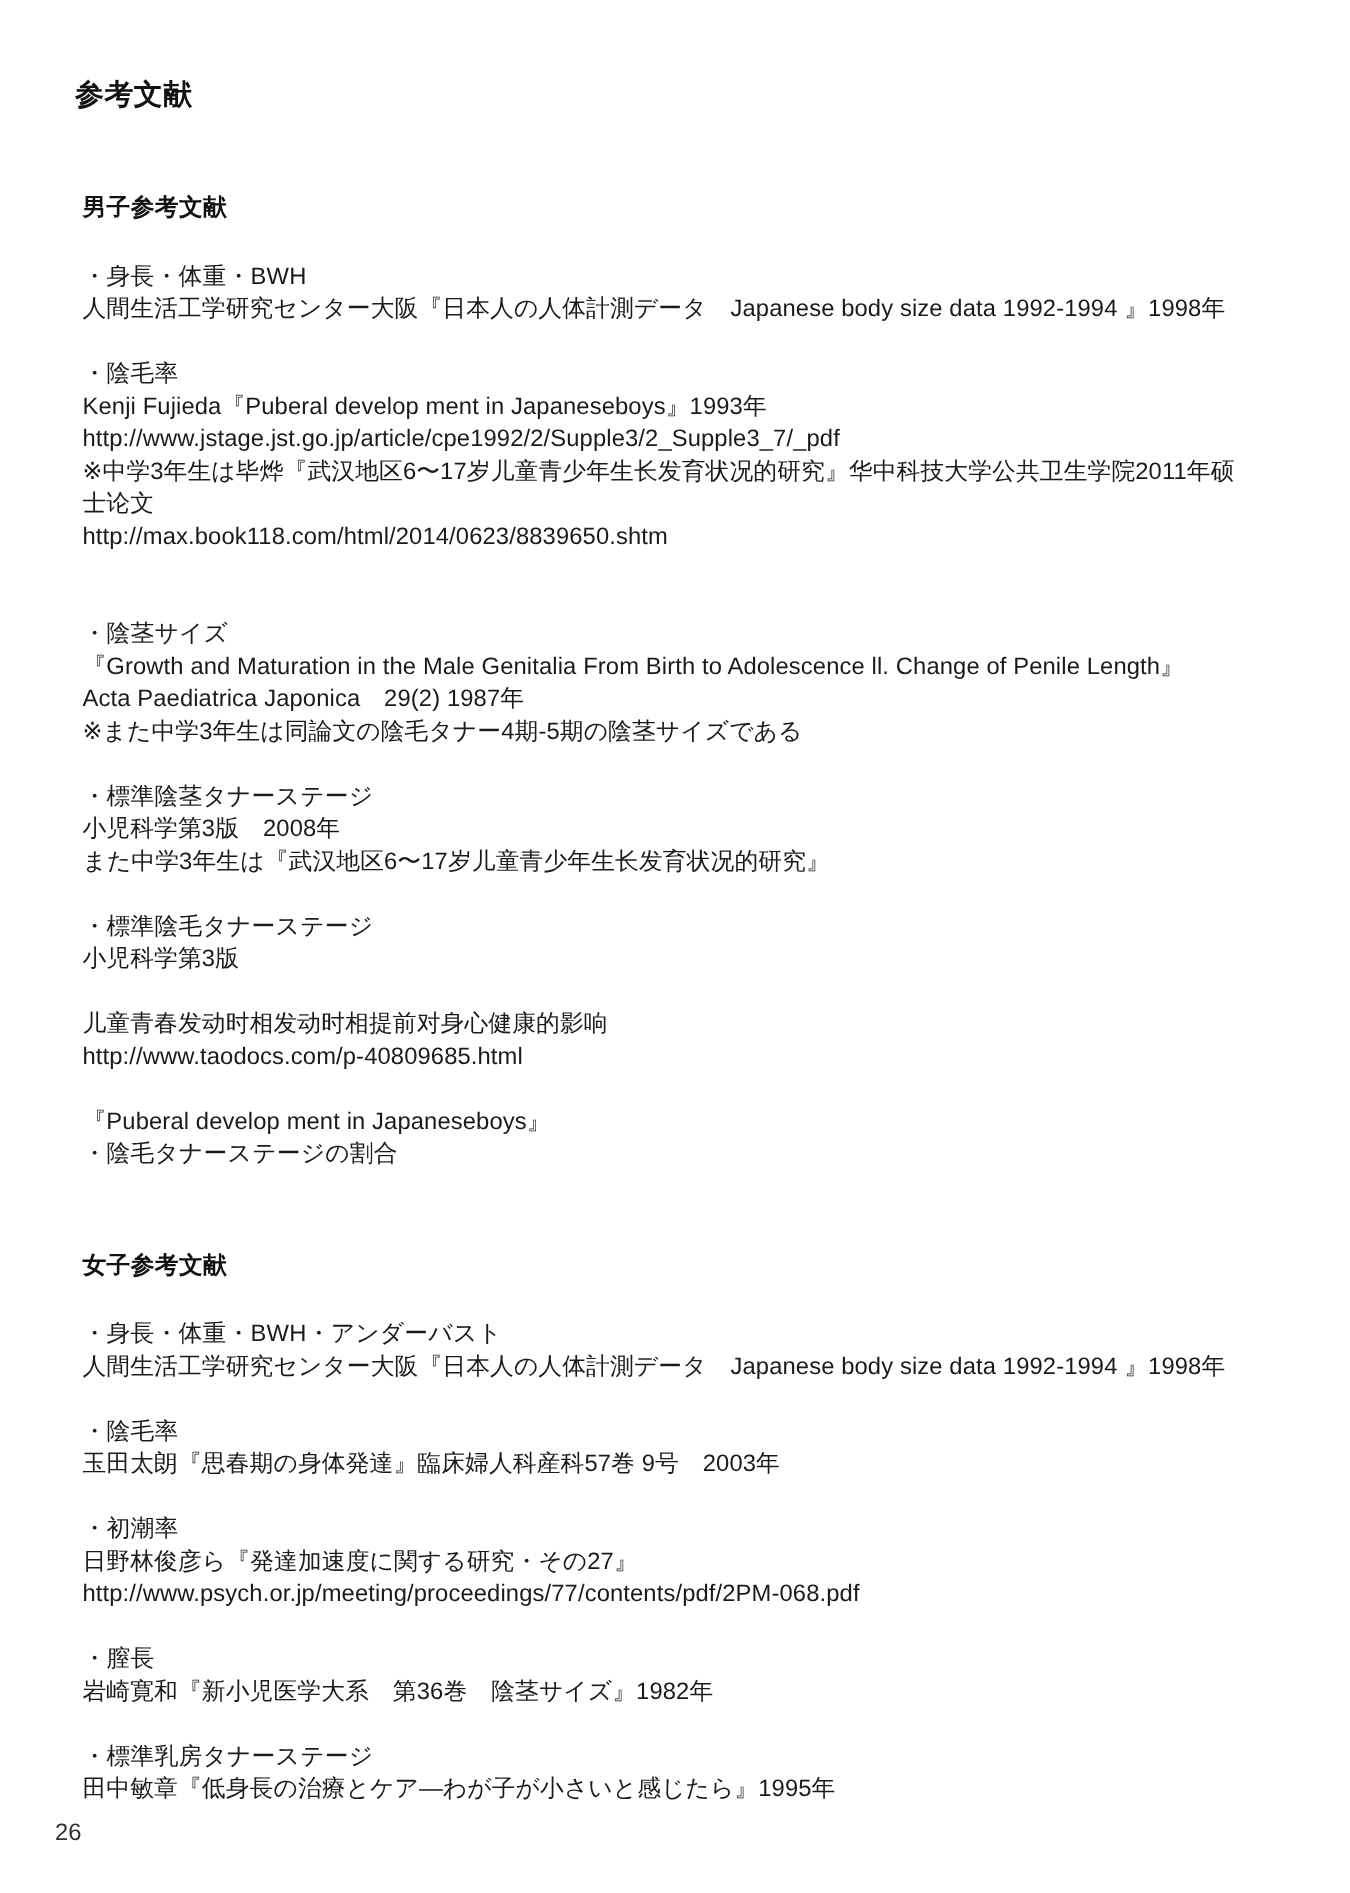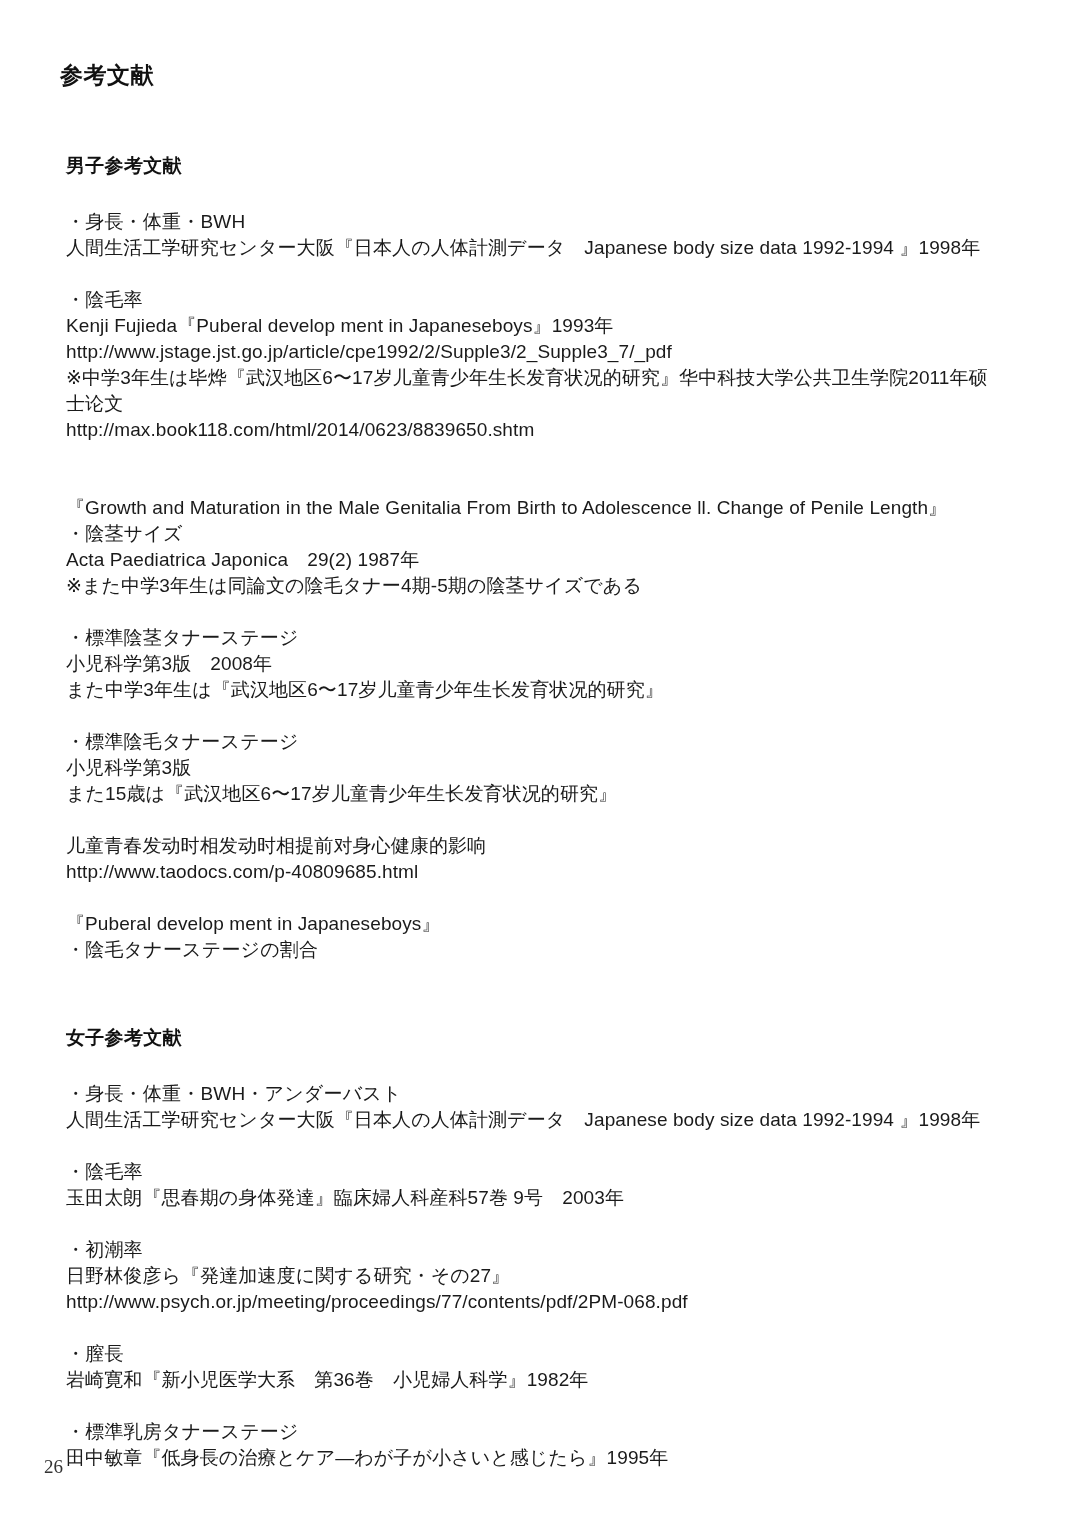--- a/index.html
+++ b/index.html
@@ -54,21 +54,21 @@
   }
   .spacer-md { height: 26px; }
   .heading-gap-top { height: 62px; }
   .heading-gap-bottom { height: 30px; }
   .page-number {
     position: absolute;
     left: 44px;
     bottom: 36px;
     font-size: 19px;
     color: #333;
-    font-family: Liberation Serif, serif;
+    font-family: Liberation Sans, sans-serif;
   }
   .content-wrap {
     padding-left: 6px;
   }
 </style>
 </head>
 <body>
 
 <div class="page">
 
@@ -93,38 +93,37 @@
         <div class="line">Kenji Fujieda『Puberal develop ment in Japaneseboys』1993年</div>
         <div class="line">http://www.jstage.jst.go.jp/article/cpe1992/2/Supple3/2_Supple3_7/_pdf</div>
         <div class="line">※中学3年生は毕烨『武汉地区6〜17岁儿童青少年生长发育状况的研究』华中科技大学公共卫生学院2011年硕士论文</div>
         <div class="line">http://max.book118.com/html/2014/0623/8839650.shtm</div>
       </div>
       <div class="spacer-md"></div>
 
       <div class="spacer-md"></div>
 
       <div class="block">
+        <div class="line bullet">・陰茎サイズ</div>
         <div class="line">『Growth and Maturation in the Male Genitalia From Birth to Adolescence ll. Change of Penile Length』</div>
-        <div class="line bullet">・陰茎サイズ</div>
         <div class="line">Acta Paediatrica Japonica　29(2) 1987年</div>
         <div class="line">※また中学3年生は同論文の陰毛タナー4期-5期の陰茎サイズである</div>
       </div>
       <div class="spacer-md"></div>
 
       <div class="block">
         <div class="line bullet">・標準陰茎タナーステージ</div>
         <div class="line">小児科学第3版　2008年</div>
         <div class="line">また中学3年生は『武汉地区6〜17岁儿童青少年生长发育状况的研究』</div>
       </div>
       <div class="spacer-md"></div>
 
       <div class="block">
         <div class="line bullet">・標準陰毛タナーステージ</div>
         <div class="line">小児科学第3版</div>
-        <div class="line">また15歳は『武汉地区6〜17岁儿童青少年生长发育状况的研究』</div>
       </div>
       <div class="spacer-md"></div>
 
       <div class="block">
         <div class="line">儿童青春发动时相发动时相提前对身心健康的影响</div>
         <div class="line">http://www.taodocs.com/p-40809685.html</div>
       </div>
       <div class="spacer-md"></div>
 
       <div class="block">
@@ -153,21 +152,21 @@
 
       <div class="block">
         <div class="line bullet">・初潮率</div>
         <div class="line">日野林俊彦ら『発達加速度に関する研究・その27』</div>
         <div class="line">http://www.psych.or.jp/meeting/proceedings/77/contents/pdf/2PM-068.pdf</div>
       </div>
       <div class="spacer-md"></div>
 
       <div class="block">
         <div class="line bullet">・膣長</div>
-        <div class="line">岩崎寛和『新小児医学大系　第36巻　小児婦人科学』1982年</div>
+        <div class="line">岩崎寛和『新小児医学大系　第36巻　陰茎サイズ』1982年</div>
       </div>
       <div class="spacer-md"></div>
 
       <div class="block">
         <div class="line bullet">・標準乳房タナーステージ</div>
         <div class="line">田中敏章『低身長の治療とケア―わが子が小さいと感じたら』1995年</div>
       </div>
 
     </div>
 

